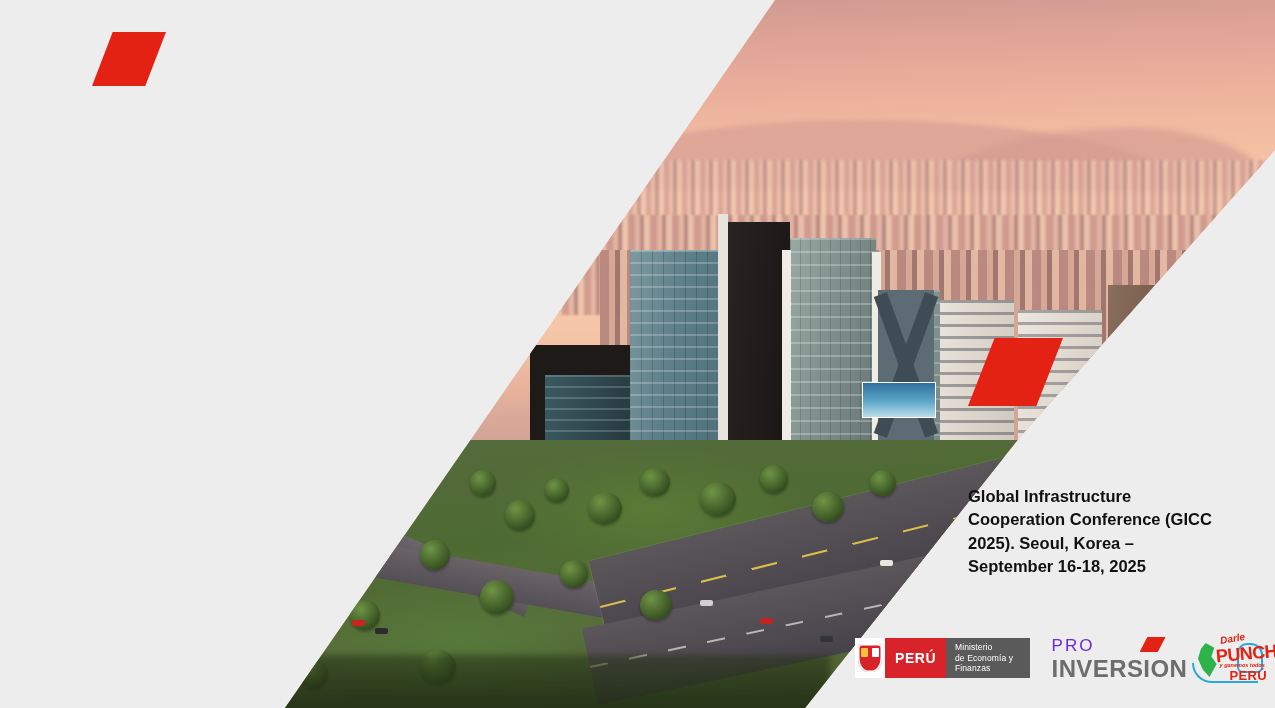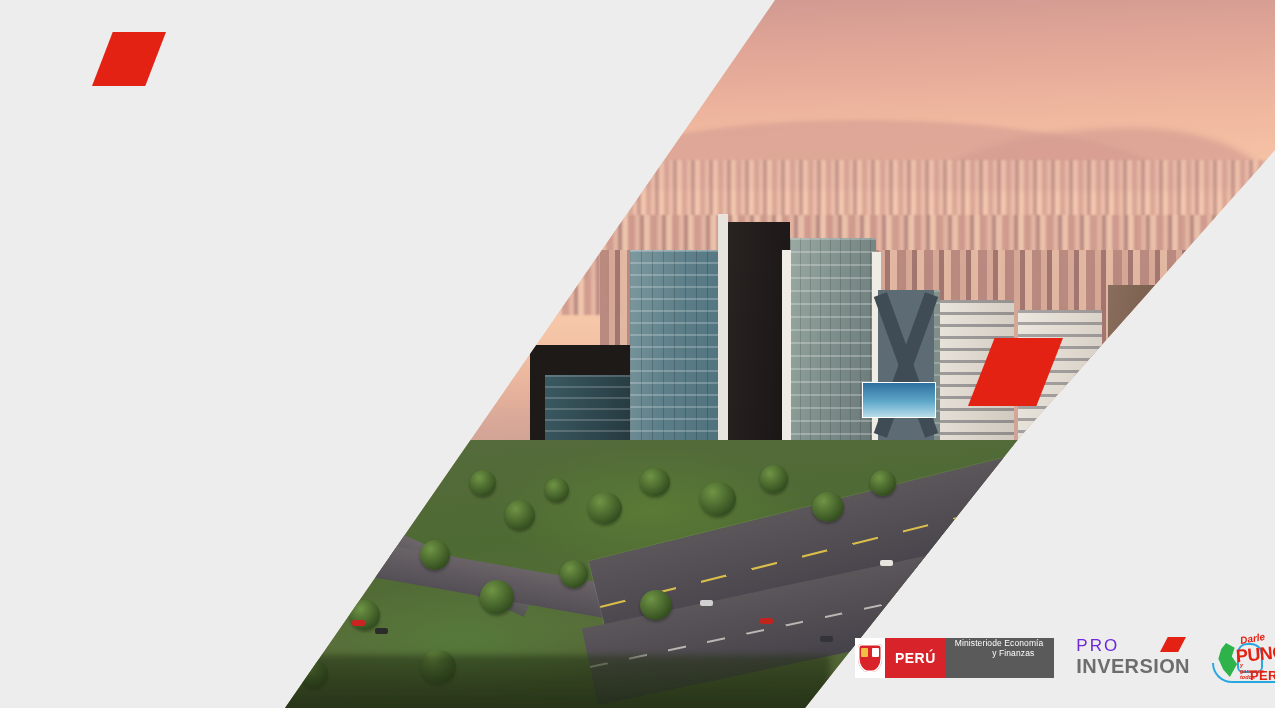--- a/index.html
+++ b/index.html
@@ -268,33 +268,33 @@
     content:""; position:absolute; right:3px; top:4px; width:7px; height:9px;
     background:#ffffff; border-radius:1px;
   }
   .mef-peru {
     background:#d8232a; color:#fff;
     display:flex; align-items:center; padding:0 10px;
     font-size:14px; font-weight:bold; letter-spacing:.5px;
   }
   .mef-min {
     background:#5a5a5a; color:#ffffff;
-    display:flex; justify-content:center;
+    display:flex; flex-direction:column; justify-content:center;
     padding:0 9px; line-height:1.22;
     font-size:8.5px; letter-spacing:.1px;
   }
 
   
   .pi { position:relative; width:118px; height:42px; }
   .pi-pro {
     font-size:17px; letter-spacing:2px; color:#6d28d9;
     font-weight:normal; line-height:1;
   }
   .pi-inv {
-    font-size:20px; letter-spacing:.4px; color:#6d6d6d;
+    font-size:24px; letter-spacing:.4px; color:#6d6d6d;
     font-weight:bold; line-height:1.05; margin-top:2px;
   }
   .pi-mark {
     position:absolute; right:4px; top:0px; width:26px; height:15px;
     background:#e32213;
     -webkit-clip-path: polygon(30% 0%, 100% 0%, 70% 100%, 0% 100%);
     clip-path: polygon(30% 0%, 100% 0%, 70% 100%, 0% 100%);
   }
 
   
@@ -399,20 +399,21 @@
       <div class="car" style="left:880px;top:560px;background:#e8e4de;"></div>
 
       <div class="fgdark"></div>
     </div>
   </div>
 
   <div class="para para-top"></div>
   <div class="para para-mid"></div>
 
 
+  <p class="conf">Global Infrastructure Cooperation Conference (GICC 2025).  Seoul, Korea – September 16-18, 2025</p>
 
   <div class="logo-row">
 
     <div class="mef">
       <div class="mef-shield">
         <div class="mef-escudo"></div>
       </div>
       <div class="mef-peru">PERÚ</div>
       <div class="mef-min">
         <span>Ministerio</span>

